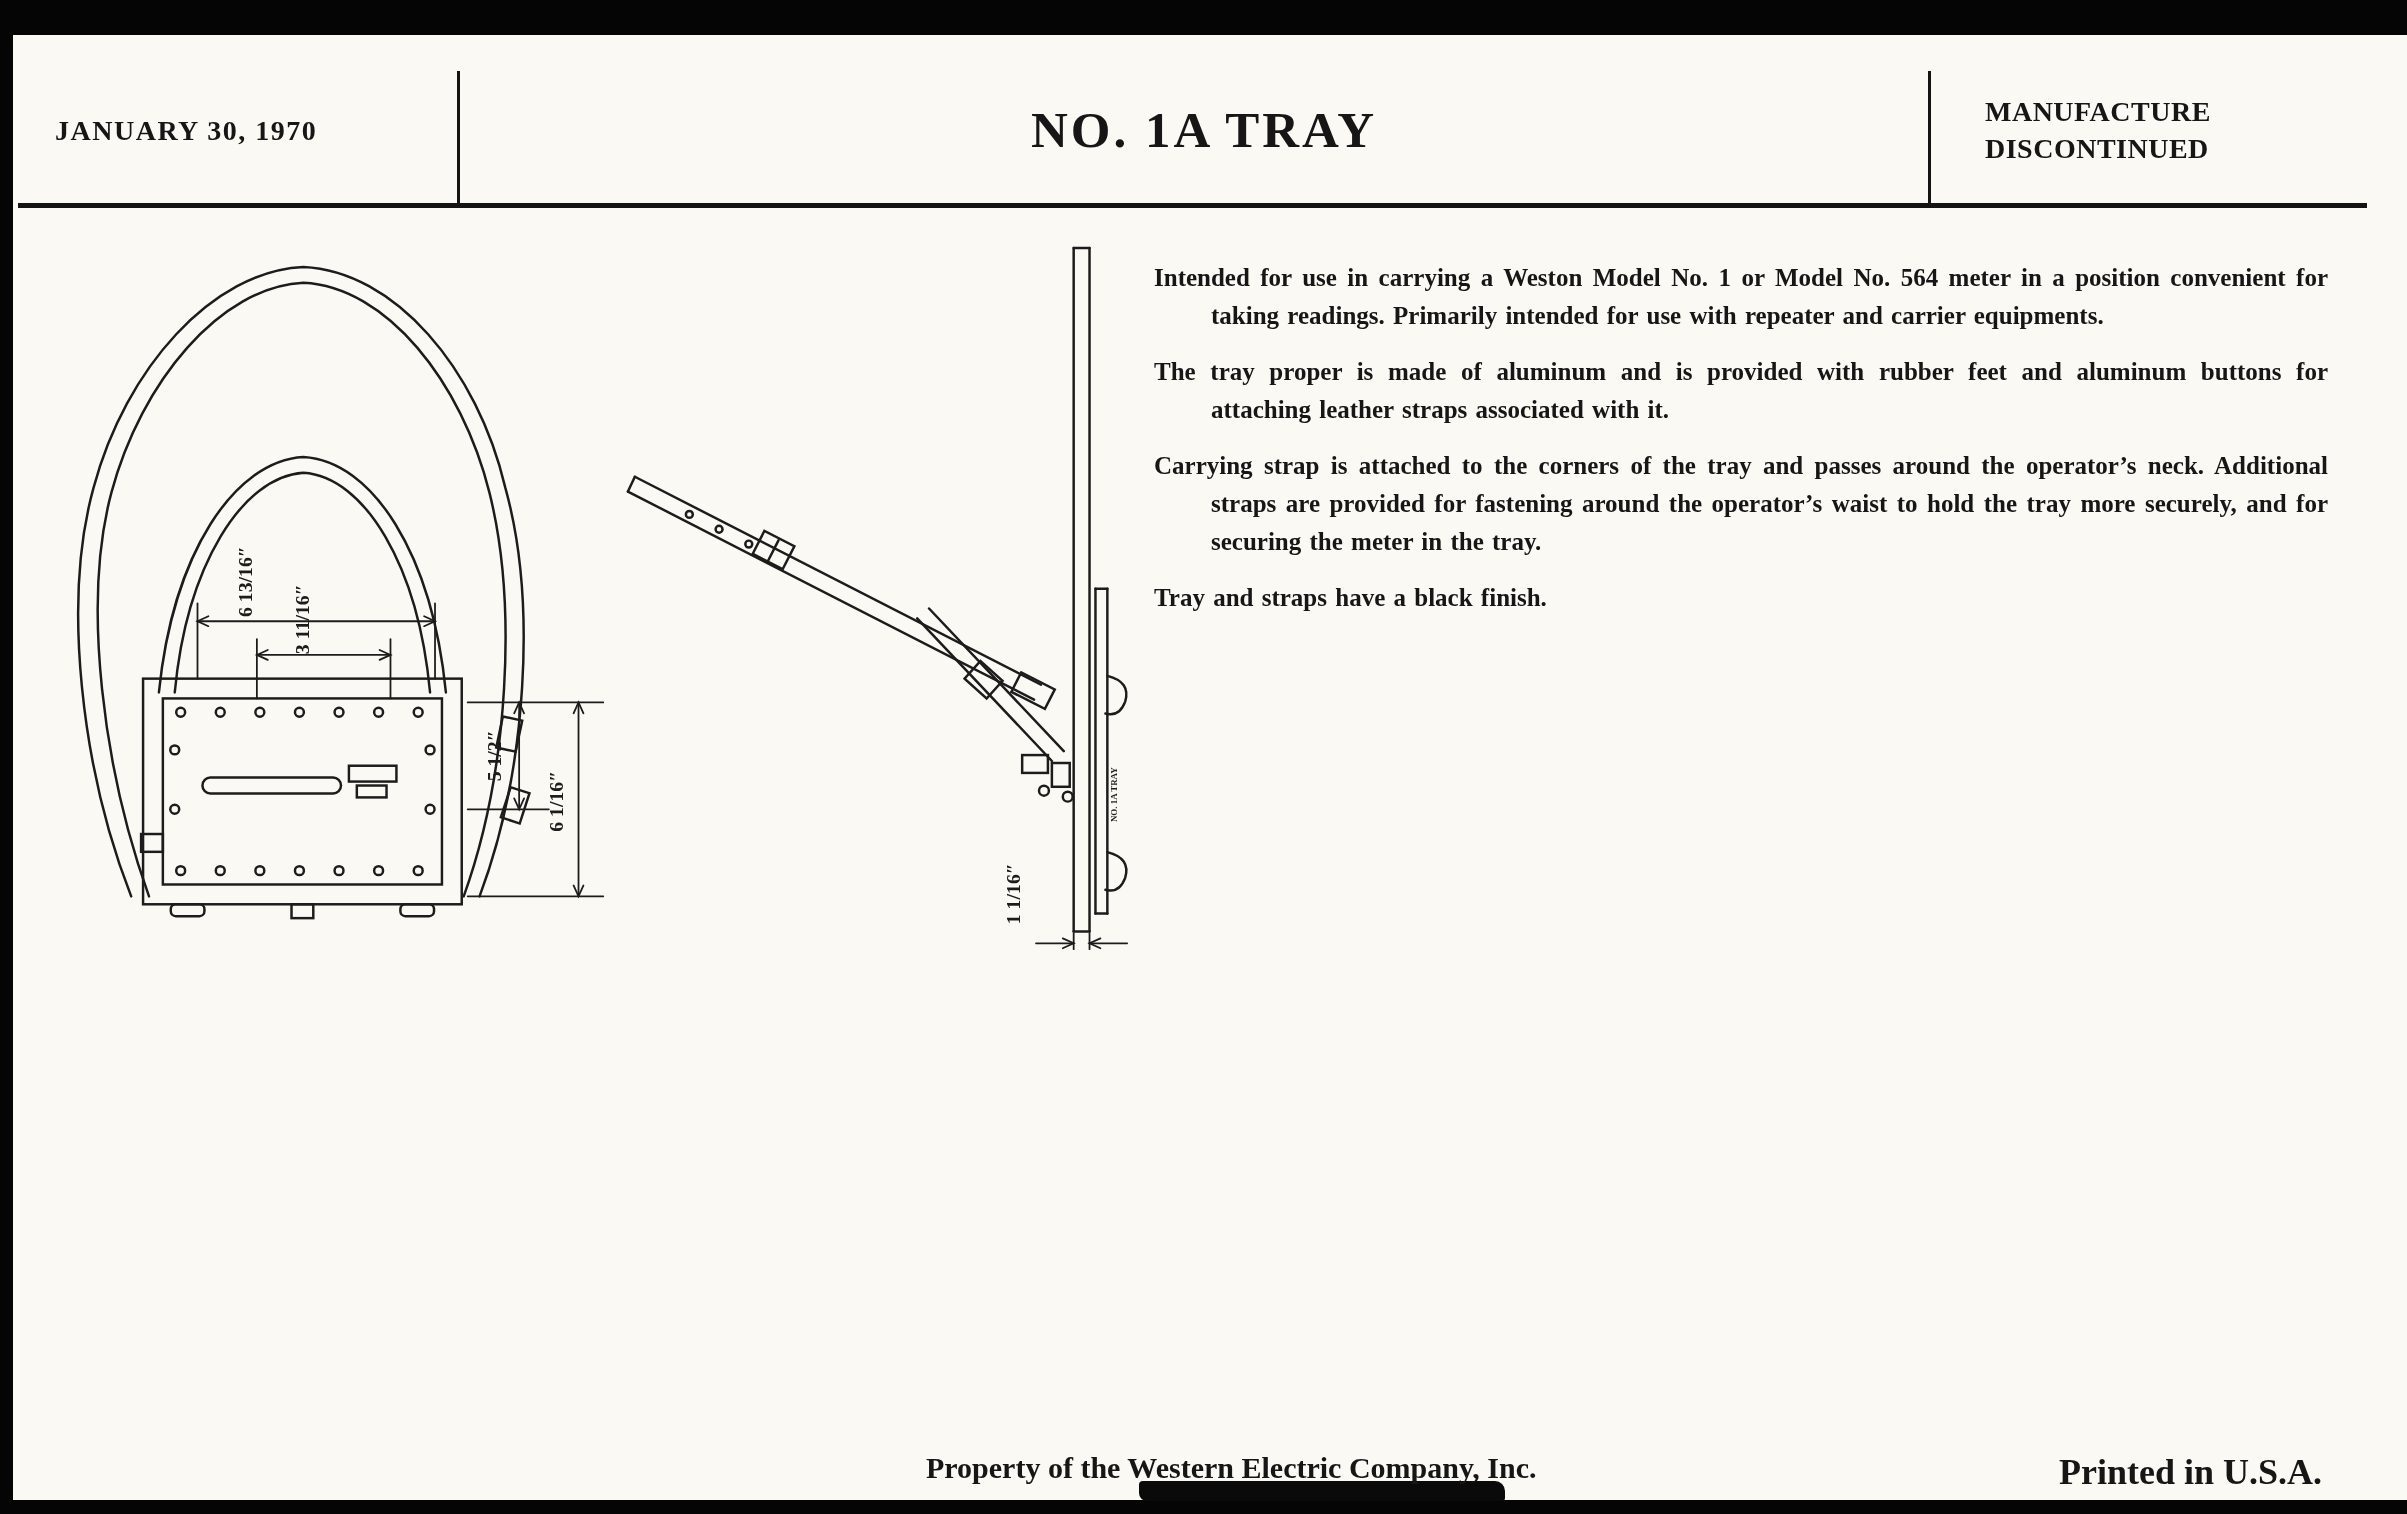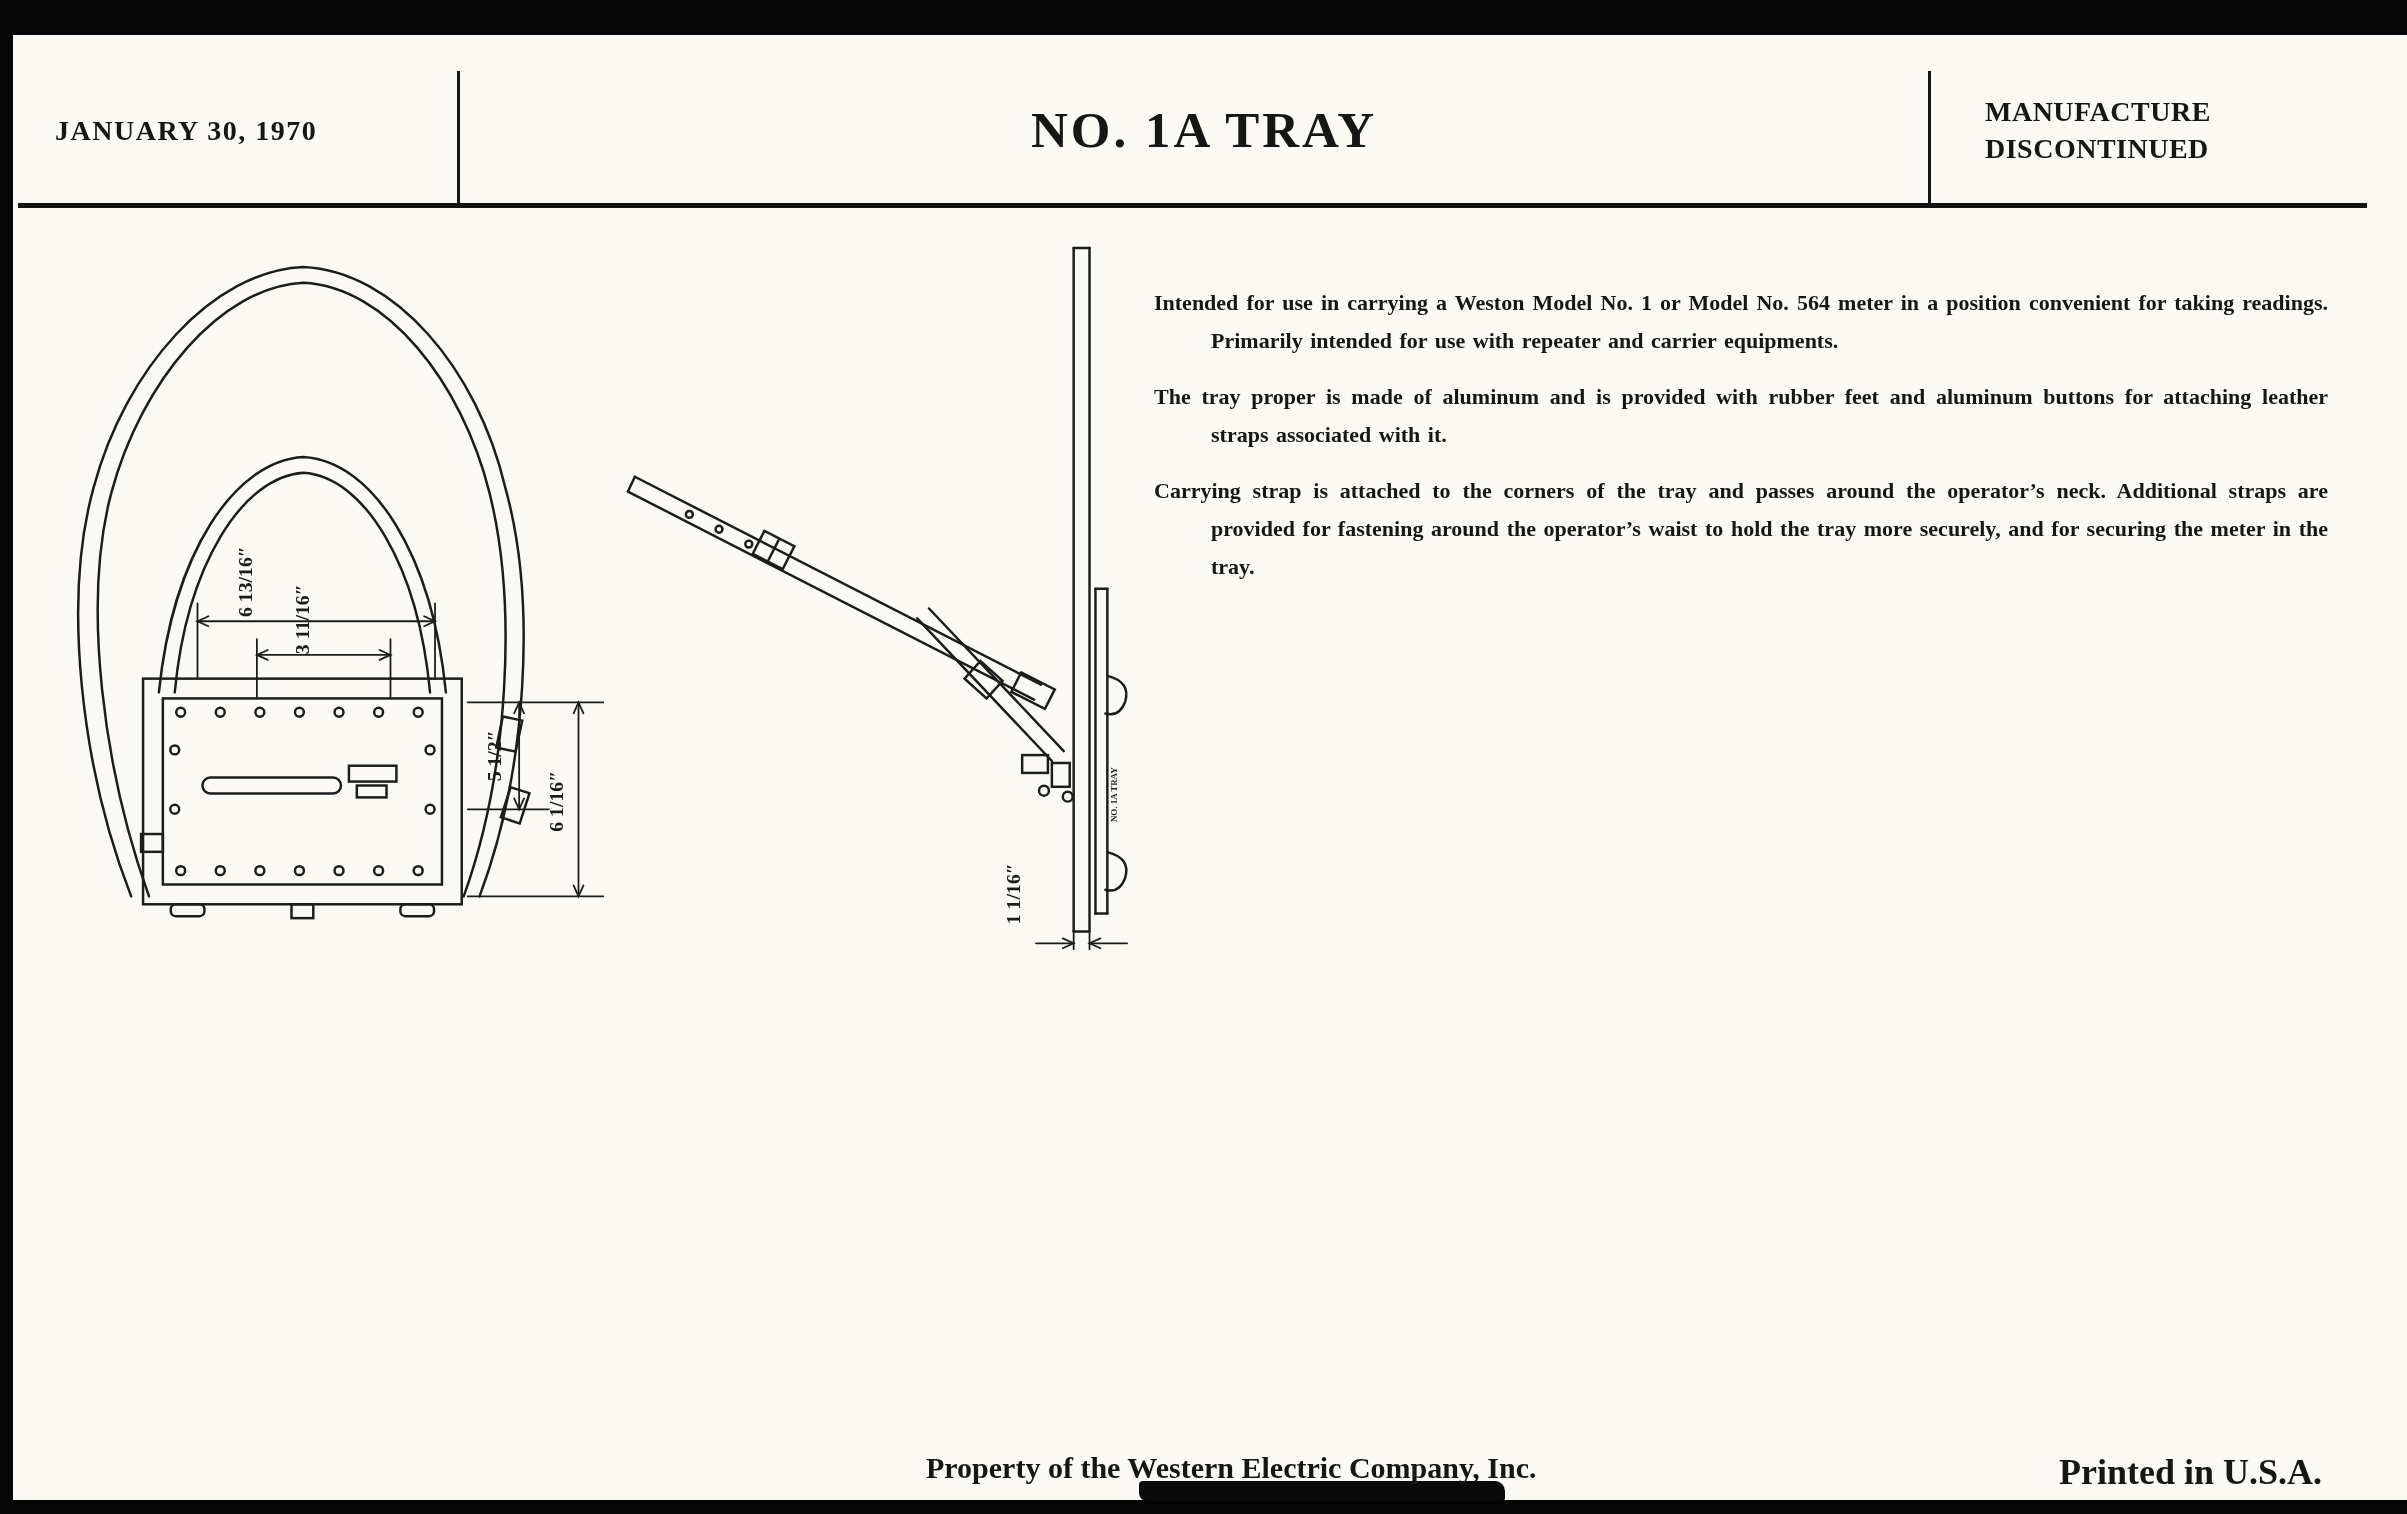--- a/index.html
+++ b/index.html
@@ -45,22 +45,22 @@
     font-size: 28px; font-weight: 700; line-height: 37px; letter-spacing: 0.5px;
   }
   .hrule {
     position: absolute; left: 18px; top: 203px;
     width: 2349px; height: 5px; background: #141414;
   }
   .front-svg { position: absolute; left: 54px;  top: 255px; width: 574px; height: 683px; }
   .side-svg  { position: absolute; left: 620px; top: 240px; width: 525px; height: 733px; }
   .textcol {
     position: absolute; left: 1154px; top: 259px; width: 1174px;
-    font-size: 22px; font-weight: 700; line-height: 38px;
-    text-align: justify; word-spacing: 2px; margin-top: 25px;
+    font-size: 25px; font-weight: 700; line-height: 38px;
+    text-align: justify; word-spacing: 2px;
   }
   .textcol p {
     margin: 0 0 18px 0;
     padding-left: 57px;
     text-indent: -57px;
   }
   .footer-center {
     position: absolute; left: 926px; top: 1451px;
     font-size: 30px; font-weight: 700;
   }
@@ -205,17 +205,18 @@
     </g>
   </g>
   <text x="404" y="660" transform="rotate(-90 404 660)" font-size="20" text-anchor="middle">1 1/16″</text>
   <text x="502" y="560" transform="rotate(-90 502 560)" font-size="9" text-anchor="middle">NO. 1A TRAY</text>
 </svg>
 
 <div class="textcol">
   <p>Intended for use in carrying a Weston Model No. 1 or Model No. 564 meter in a position convenient for taking readings. Primarily intended for use with repeater and carrier equipments.</p>
   <p>The tray proper is made of aluminum and is provided with rubber feet and aluminum buttons for attaching leather straps associated with it.</p>
   <p>Carrying strap is attached to the corners of the tray and passes around the operator’s neck. Additional straps are provided for fastening around the operator’s waist to hold the tray more securely, and for securing the meter in the tray.</p>
+  <p>Tray and straps have a black finish.</p>
 </div>
 
 <div class="footer-center">Property of the Western Electric Company, Inc.</div>
 <div class="footer-right">Printed in U.S.A.</div>
 
 
 </body></html>

